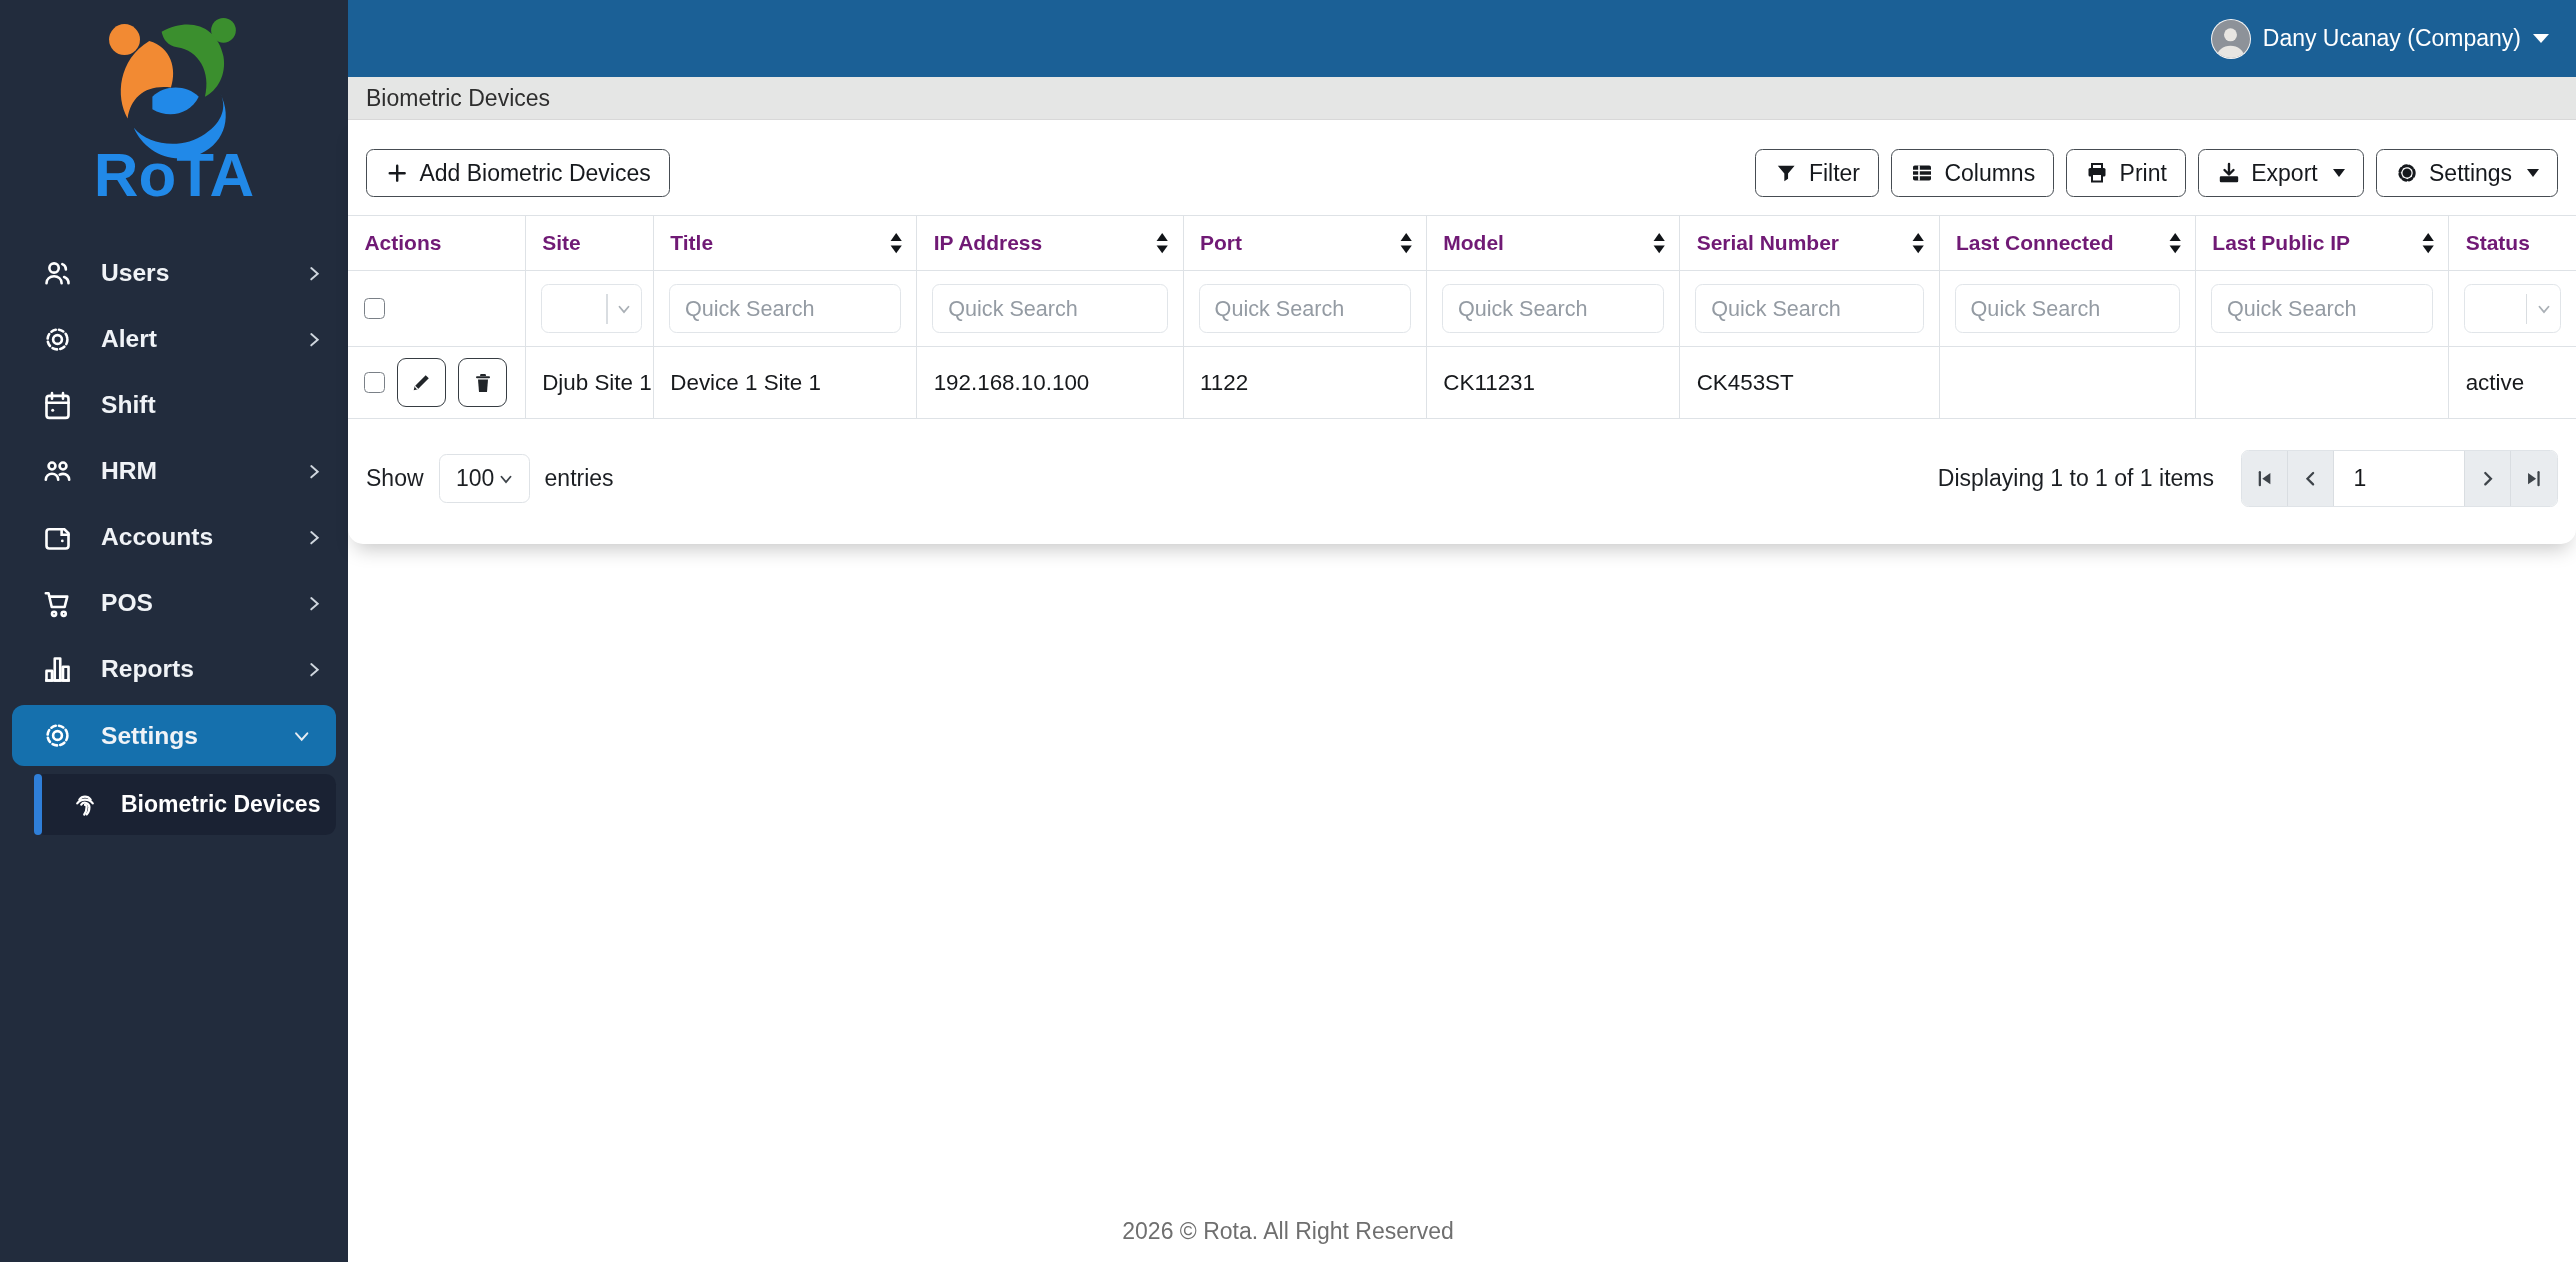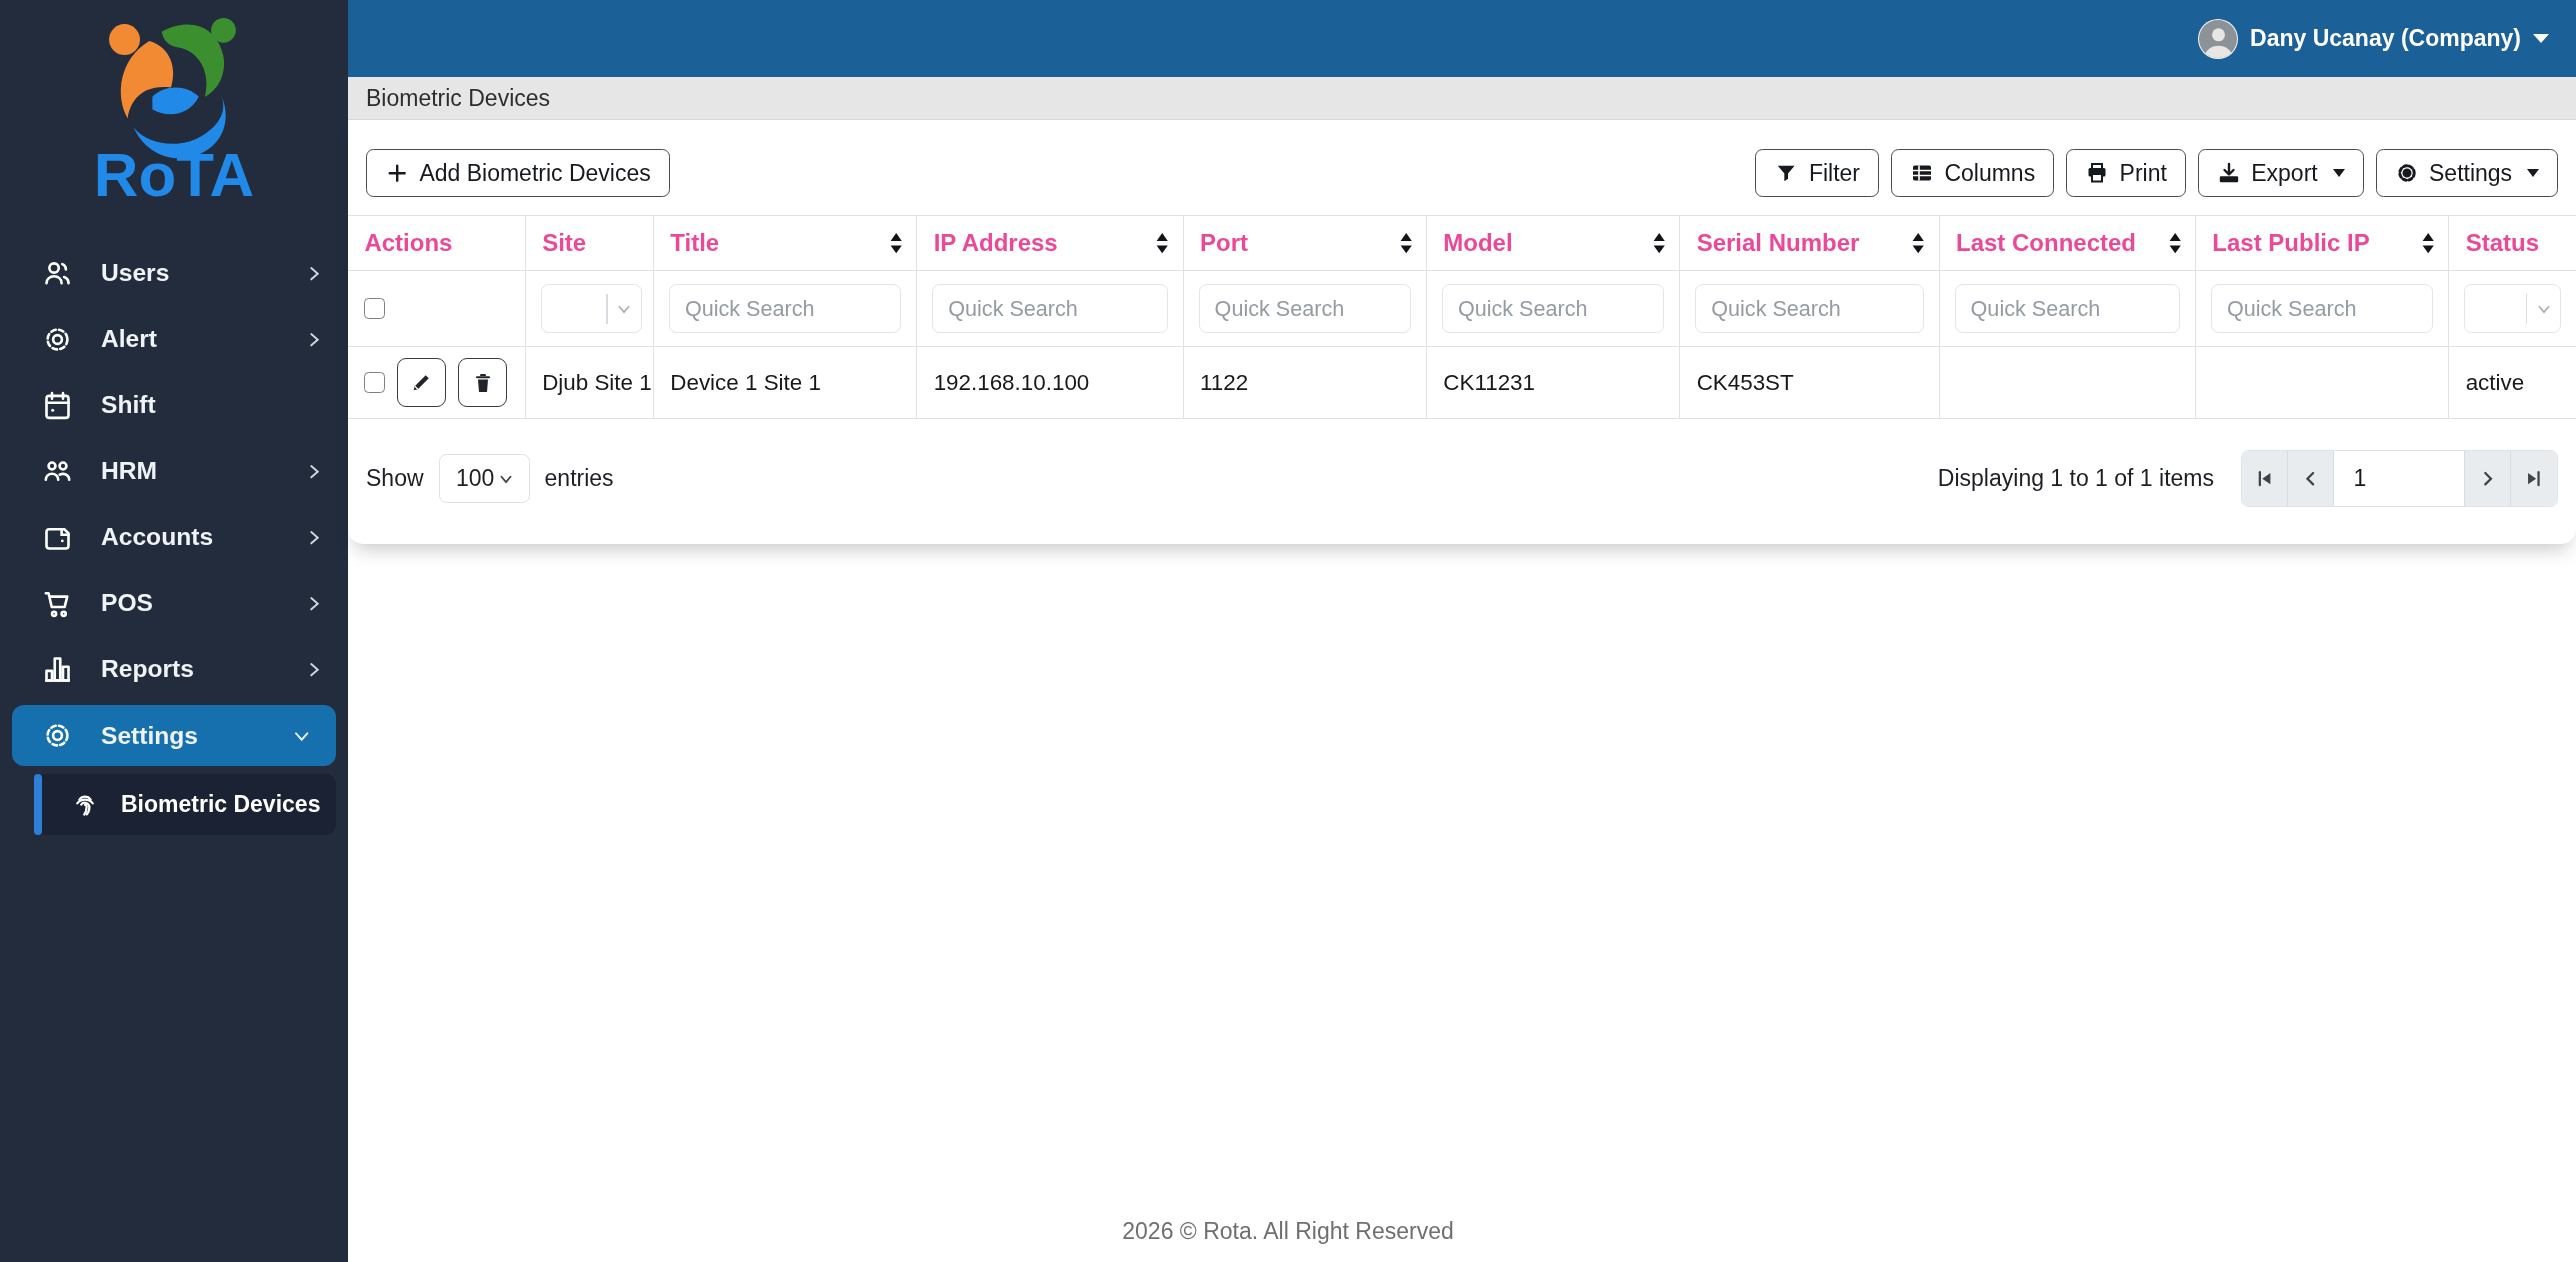--- a/index.html
+++ b/index.html
@@ -21,42 +21,42 @@
   .sub-item { position:relative; display:flex; align-items:center; height:61px; border-radius:10.4px; padding-left:36px; font-size:23px; color:#bcc4ce; cursor:pointer; margin-bottom:4.5px; }
   .sub-item .ic { width:30px; height:30px; margin-right:21px; display:flex; align-items:center; justify-content:center; }
   .sub-item.active { background:#1a2233; color:#ffffff; font-weight:700; }
   .sub-item.active::before { content:""; position:absolute; left:0; top:0; bottom:0; width:7.5px; border-radius:7.5px; background:#2f7fd9; }
 
   
   .main { flex:1; display:flex; flex-direction:column; background:#ffffff; position:relative; }
   .topbar { height:77px; background:#1b6096; display:flex; align-items:center; justify-content:flex-end; padding-right:27px; }
   .userbox { display:flex; align-items:center; gap:12px; cursor:pointer; }
   .avatar { width:40px; height:40px; border-radius:50%; background:#8d9299; border:1.5px solid rgba(255,255,255,.9); overflow:hidden; display:flex; align-items:flex-end; justify-content:center; }
-  .username { color:#ffffff; font-size:23px; font-weight:700; }
+  .username { color:#ffffff; font-size:23px; font-weight:400; }
   .caret-down { width:0; height:0; border-left:8.2px solid transparent; border-right:8.2px solid transparent; border-top:9.7px solid #ffffff; }
 
   .breadcrumb-bar { height:43px; background:#e5e6e5; border-bottom:0.7px solid #d8d8d8; display:flex; align-items:center; padding-left:18px; }
   .breadcrumb-title { font-size:23px; color:#2e2e2e; }
 
   .card { background:#ffffff; border-radius:0 0 15px 15px; box-shadow:0 12px 19.4px -7.5px rgba(0,0,0,.22); padding-bottom:37px; }
 
   .toolbar { display:flex; align-items:center; justify-content:space-between; padding:16.4px 18px 18px 18px;margin-top:13px; }
   .btn { display:inline-flex; align-items:center; gap:10.4px; height:48px; padding:0 18px; border:1.5px solid #464c52; border-radius:7.5px; background:#fff; font-size:23px; color:#16191d; cursor:pointer; }
   .btn .bic { width:24px; height:24px; display:flex; align-items:center; justify-content:center; }
   .toolbar-right { display:flex; gap:12px; }
   .btn .caret-sm { width:0; height:0; border-left:6.7px solid transparent; border-right:6.7px solid transparent; border-top:8.2px solid #16191d; margin-left:4.5px; }
 
   
   table.grid { width:100%; border-collapse:collapse; table-layout:fixed; }
   .grid th, .grid td { border-right:1.5px solid #dee2e6; vertical-align:middle; text-align:left; }
   .grid th:last-child, .grid td:last-child { border-right:none; }
   .grid thead tr { border-top:1.5px solid #dee2e6; border-bottom:1.5px solid #dee2e6; height:55px; }
   .grid .search-row { border-bottom:1.5px solid #dee2e6; height:76px; }
   .grid .data-row { border-bottom:1.5px solid #dee2e6; height:72px; }
-  .th-flex { display:flex; align-items:center; justify-content:space-between; padding:0 12px 0 16.4px; font-size:24px; font-weight:700; color:#ec4899; }
+  .th-flex { display:flex; align-items:center; justify-content:space-between; padding:0 12px 0 16.4px; font-size:21px; font-weight:700; color:#701a75; }
   .sort-ic { width:16.4px; height:22.4px; flex:0 0 16.4px; }
   .cell { padding-left:16.4px; font-size:22.4px; color:#17191c; }
   .qs-input { width:calc(100% - 30px); margin-left:15px; height:49px; border:1.5px solid #e1e5e9; border-radius:7.5px; font-size:21.6px; color:#333; padding:8px 15px; outline:none; font-family:"Liberation Sans",sans-serif; }
   .qs-input::placeholder { color:#949ba3; }
   .mini-select { margin-left:15px; height:49px; border:1.5px solid #e1e5e9; border-radius:7.5px; background:#fff; display:flex; align-items:center; justify-content:flex-end; cursor:pointer; }
   .mini-select .divider { width:1.5px; height:30px; background:#d9dde1; }
   .mini-select .msc { width:33px; display:flex; align-items:center; justify-content:center; }
   .cb { appearance:none; -webkit-appearance:none; width:21px; height:21px; border:1.5px solid #7a8087; border-radius:4.5px; background:#fff; margin-left:16.4px; cursor:pointer; display:inline-block; vertical-align:middle; }
   .row-actions { display:flex; align-items:center; gap:12px; }
   .icon-btn { width:49px; height:49px; border:1.5px solid #363c42; border-radius:9px; background:#fff; display:flex; align-items:center; justify-content:center; cursor:pointer; }

